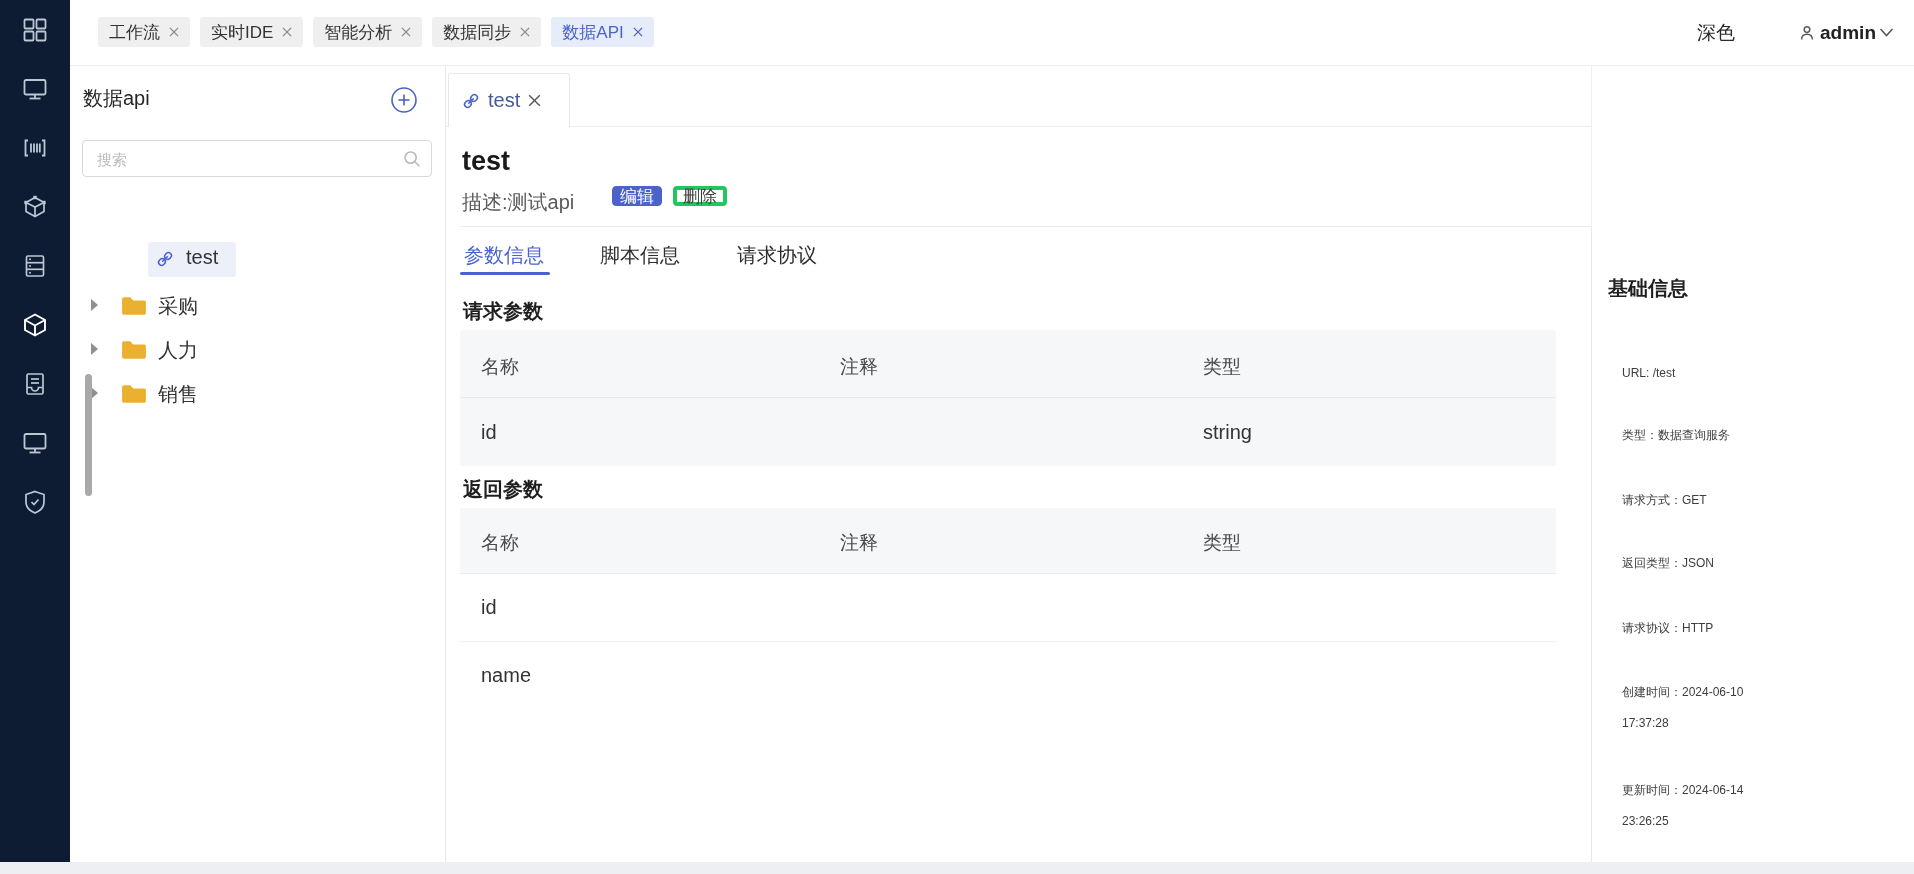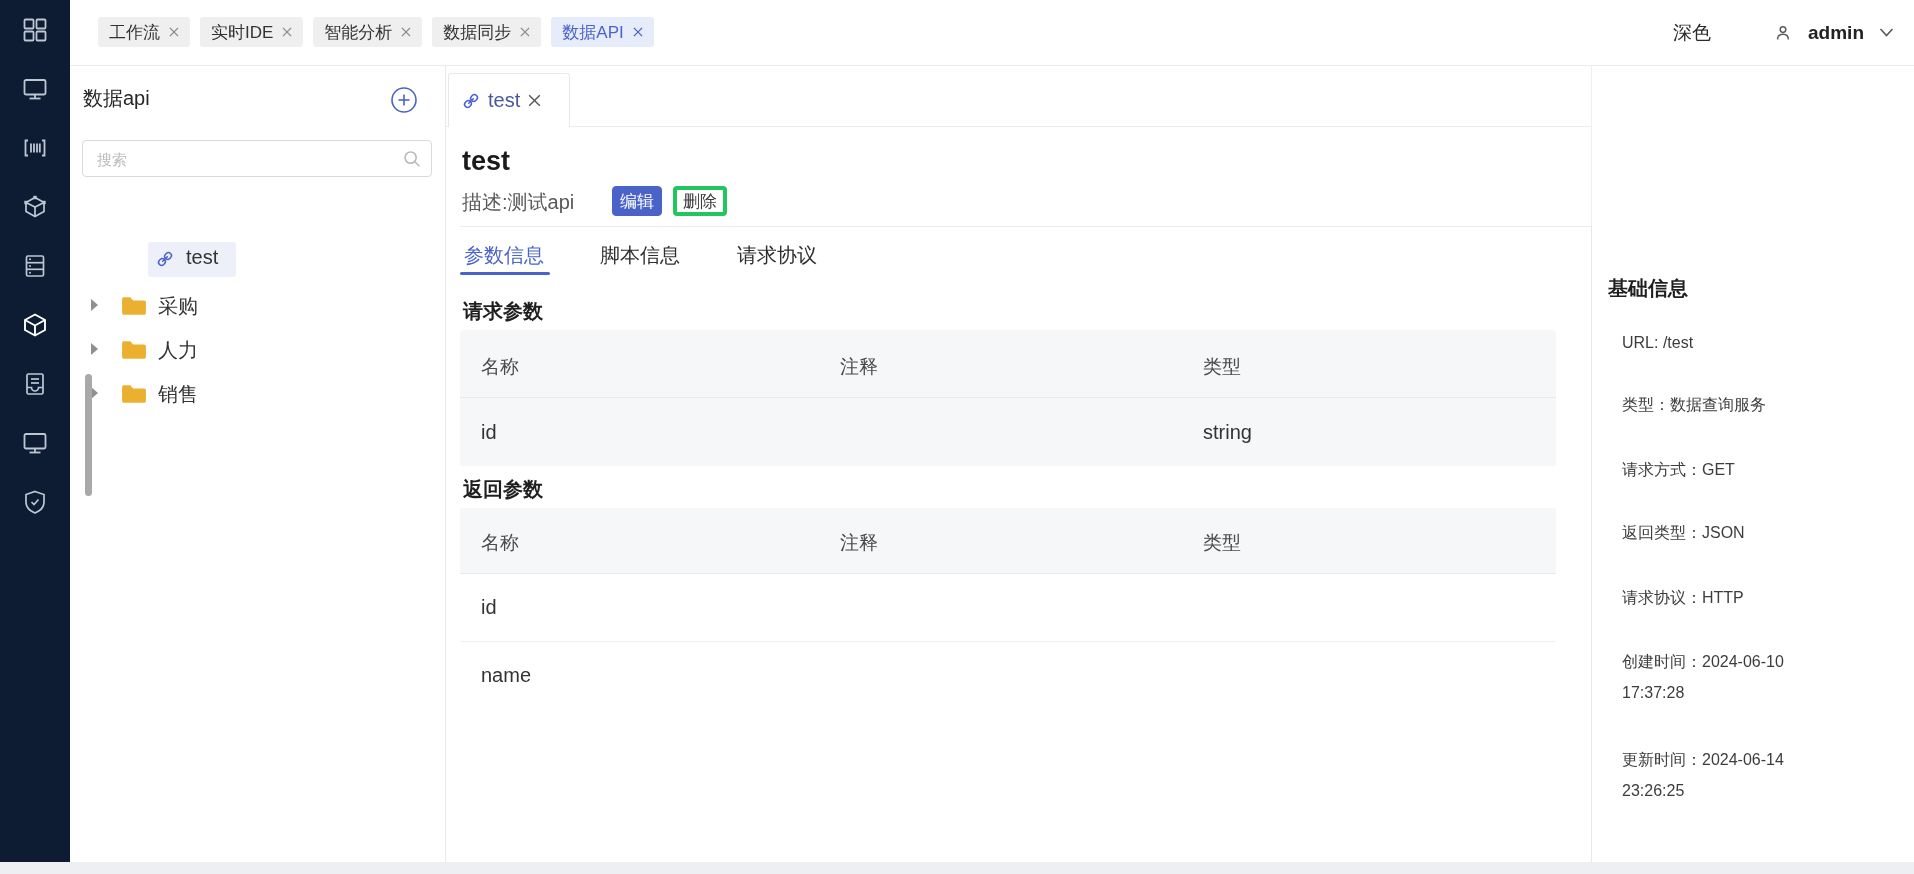--- a/index.html
+++ b/index.html
@@ -19,21 +19,21 @@
 
   
   .header{left:70px;top:0;width:1844px;height:66px;background:#ffffff;border-bottom:1px solid #ececec;box-sizing:border-box;}
   .chips{position:absolute;left:28px;top:17px;display:flex;gap:10px;height:30px;}
   .chip{display:flex;align-items:center;gap:9px;padding:0 11px;background:#efefef;color:#333333;
         font-size:17px;border-radius:3px;cursor:default;white-space:nowrap;}
   .chip.active{background:#e7ecfa;color:#4a63cc;}
   .chip svg{display:block;}
   .header-right{position:absolute;right:20px;top:0;height:65px;display:flex;align-items:center;}
   .theme-toggle{font-size:19px;color:#2b2b2b;margin-right:62px;}
-  .user-box{display:flex;align-items:center;gap:15px;}
+  .user-box{display:flex;align-items:center;gap:3px;}
   .user-name{font-size:19px;color:#222222;font-weight:bold;}
 
   
   .explorer{left:70px;top:66px;width:376px;height:796px;background:#ffffff;border-right:1px solid #e8e8e8;box-sizing:border-box;}
   .explorer-title{position:absolute;left:13px;top:19px;font-size:20px;color:#262626;}
   .plus-btn{position:absolute;left:320px;top:20px;width:28px;height:28px;color:#4d63c0;cursor:pointer;}
   .search-box{position:absolute;left:12px;top:74px;width:350px;height:37px;box-sizing:border-box;
               border:1px solid #d9d9d9;border-radius:4px;background:#fff;}
   .search-box input{position:absolute;left:12px;top:4px;width:290px;height:27px;border:none;outline:none;
               font-size:15px;color:#333;font-family:inherit;background:transparent;}
@@ -53,21 +53,21 @@
 
   
   .main{left:446px;top:66px;width:1145px;height:796px;background:#ffffff;}
   .tabstrip-line{position:absolute;left:0;top:60px;width:1145px;height:1px;background:#ececec;}
   .doc-tab{position:absolute;left:2px;top:7px;width:122px;height:54px;box-sizing:border-box;background:#fff;
            border:1px solid #e8e8e8;border-bottom:none;border-radius:3px 3px 0 0;z-index:2;
            display:flex;align-items:center;gap:8px;padding:0 13px;cursor:pointer;}
   .doc-tab .tab-label{font-size:20px;color:#47589e;}
   .doc-title{position:absolute;left:16px;top:80px;font-size:27px;font-weight:bold;color:#1a1a1a;}
   .doc-desc{position:absolute;left:16px;top:123px;font-size:20px;color:#595959;}
-  .btn{position:absolute;top:120px;height:30px;box-sizing:border-box;border-radius:4px;font-size:17px;
+  .btn{position:absolute;top:120px;height:20px;box-sizing:border-box;border-radius:4px;font-size:17px;
        display:flex;align-items:center;justify-content:center;cursor:pointer;font-family:Liberation Serif, serif;text-align:right;}
   .btn-edit{left:166px;width:50px;background:#4b63c8;color:#ffffff;border:1px solid #4b63c8;}
   .btn-delete{left:227px;width:54px;background:#ffffff;color:#3d3d3d;border:4px solid #22c55e;}
   .desc-divider{position:absolute;left:14px;top:160px;width:1131px;height:1px;background:#ebebeb;}
   .sub-tab{position:absolute;top:176px;font-size:20px;color:#2e2e2e;cursor:pointer;}
   .sub-tab.active{color:#4a63cc;}
   .sub-tab-underline{position:absolute;left:14px;top:206px;width:90px;height:3px;background:#4a63cc;border-radius:2px;}
   .section-heading{position:absolute;left:17px;font-size:20px;font-weight:bold;color:#1f1f1f;}
   .ptable{position:absolute;left:14px;width:1096px;border-radius:3px;overflow:hidden;}
   .ptable .cell{position:absolute;font-size:20px;color:#333333;}
@@ -82,21 +82,21 @@
   .t-res .thead{position:absolute;left:0;top:0;width:100%;height:66px;background:#f6f7f9;border-bottom:1px solid #e9ebee;box-sizing:border-box;}
   .t-res .thead .cell{top:22px;}
   .t-res .trow1{position:absolute;left:0;top:66px;width:100%;height:68px;background:#fff;border-bottom:1px solid #eef0f3;box-sizing:border-box;}
   .t-res .trow2{position:absolute;left:0;top:134px;width:100%;height:68px;background:#fff;}
   .t-res .trow1 .cell,.t-res .trow2 .cell{top:22px;}
 
   
   .panel-divider{left:1591px;top:226px;width:1px;height:636px;background:#e8e8e8;}
   .info-panel{left:1592px;top:66px;width:322px;height:796px;background:#ffffff;}
   .info-heading{position:absolute;left:16px;top:209px;font-size:20px;font-weight:bold;color:#1f1f1f;}
-  .info-item{position:absolute;left:30px;font-size:16px;color:#3d3d3d;line-height:31px;white-space:pre-line;}
+  .info-item{position:absolute;left:30px;font-size:12px;color:#3d3d3d;line-height:31px;white-space:pre-line;margin-top:31px;}
 </style>
 </head>
 <body>
 
 <div class="abs rail">
   <div class="nav-ic" style="top:16px">
     <svg width="28" height="28" viewBox="0 0 28 28" fill="none" stroke="currentColor" stroke-width="1.8">
       <rect x="3.5" y="3.5" width="9" height="9" rx="1"></rect>
         <rect x="15.5" y="3.5" width="9" height="9" rx="1"></rect>
       <rect x="3.5" y="15.5" width="9" height="9" rx="1"></rect>

